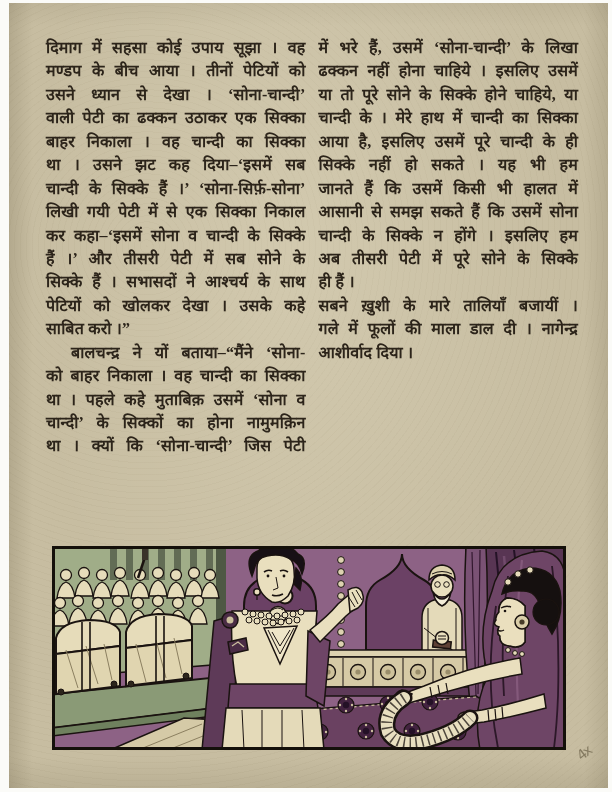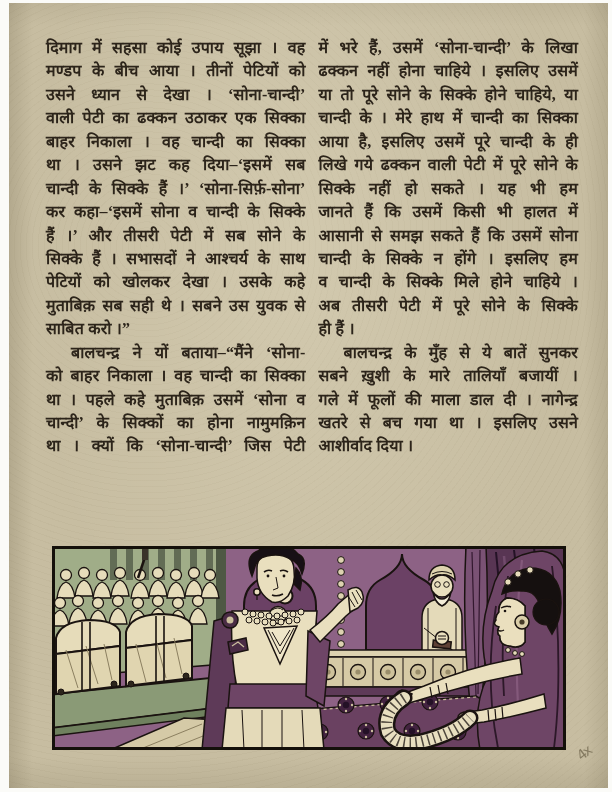--- a/index.html
+++ b/index.html
@@ -57,50 +57,46 @@
 
   <div class="columns">
     <div class="column">
         <div class="line">दिमाग में सहसा कोई उपाय सूझा ।  वह</div>
         <div class="line">मण्डप के बीच आया ।  तीनों पेटियों को</div>
         <div class="line">उसने ध्यान से देखा ।  ‘सोना-चान्दी’</div>
         <div class="line">वाली पेटी का ढक्कन उठाकर एक सिक्का</div>
         <div class="line">बाहर निकाला ।  वह चान्दी का सिक्का</div>
         <div class="line">था ।  उसने झट कह दिया–‘इसमें सब</div>
         <div class="line">चान्दी के सिक्के हैं ।’  ‘सोना-सिर्फ़-सोना’</div>
+        <div class="line">लिखी गयी पेटी में से एक सिक्का निकाल</div>
         <div class="line">कर कहा–‘इसमें सोना व चान्दी के सिक्के</div>
         <div class="line">हैं ।’  और तीसरी पेटी में सब सोने के</div>
         <div class="line">सिक्के हैं ।  सभासदों ने आश्चर्य के साथ</div>
         <div class="line">पेटियों को खोलकर देखा ।  उसके कहे</div>
-        <div class="line">मुताबिक़ सब सही थे ।  सबने उस युवक से</div>
         <div class="line para-end">साबित करो ।”</div>
         <div class="line indent">बालचन्द्र ने यों बताया–“मैंने ‘सोना-</div>
         <div class="line">को बाहर निकाला ।  वह चान्दी का सिक्का</div>
         <div class="line">था ।  पहले कहे मुताबिक़ उसमें ‘सोना व</div>
         <div class="line">चान्दी’  के सिक्कों का होना नामुमक़िन</div>
         <div class="line">था ।  क्यों कि ‘सोना-चान्दी’  जिस पेटी</div>
       </div>
     <div class="column">
         <div class="line">में भरे हैं, उसमें ‘सोना-चान्दी’ के लिखा</div>
         <div class="line">ढक्कन नहीं होना चाहिये ।  इसलिए उसमें</div>
         <div class="line">या तो पूरे सोने के सिक्के होने चाहिये, या</div>
         <div class="line">चान्दी के ।  मेरे हाथ में चान्दी का सिक्का</div>
         <div class="line">आया है, इसलिए उसमें पूरे चान्दी के ही</div>
-        <div class="line">लिखे गये ढक्कन वाली पेटी में पूरे सोने के</div>
         <div class="line">सिक्के नहीं हो सकते ।  यह भी हम</div>
         <div class="line">जानते हैं कि उसमें किसी भी हालत में</div>
         <div class="line">आसानी से समझ सकते हैं कि उसमें सोना</div>
         <div class="line">चान्दी के सिक्के न होंगे ।  इसलिए हम</div>
-        <div class="line">व चान्दी के सिक्के मिले होने चाहिये ।</div>
         <div class="line">अब तीसरी पेटी में पूरे सोने के सिक्के</div>
         <div class="line para-end">ही हैं ।</div>
-        <div class="line indent">बालचन्द्र के मुँह से ये बातें सुनकर</div>
         <div class="line">सबने ख़ुशी के मारे तालियाँ बजायीं ।</div>
         <div class="line">गले में फूलों की माला डाल दी ।  नागेन्द्र</div>
-        <div class="line">खतरे से बच गया था ।  इसलिए उसने</div>
         <div class="line para-end">आशीर्वाद दिया ।</div>
       </div>
   </div>
 
   <figure class="illus">
     <svg width="514" height="204" viewBox="0 0 514 204" role="img" aria-label="Ink comic illustration: young prince Balachandra stands in a palace hall holding up a coin before open treasure chests; a crowd watches at left, an old turbaned courtier claps behind a carved railing, and bride Kundanandini at right holds a flower garland beside purple curtains.">
       <defs>
         <g id="p">
           <circle cx="0" cy="-9" r="5.5" fill="#e6dcba" stroke="#1a1310" stroke-width="1.3"></circle>
           <path d="M-9,14 Q-7,0 0,-2 Q7,0 9,14 Z" fill="#e6dcba" stroke="#1a1310" stroke-width="1.3"></path>

